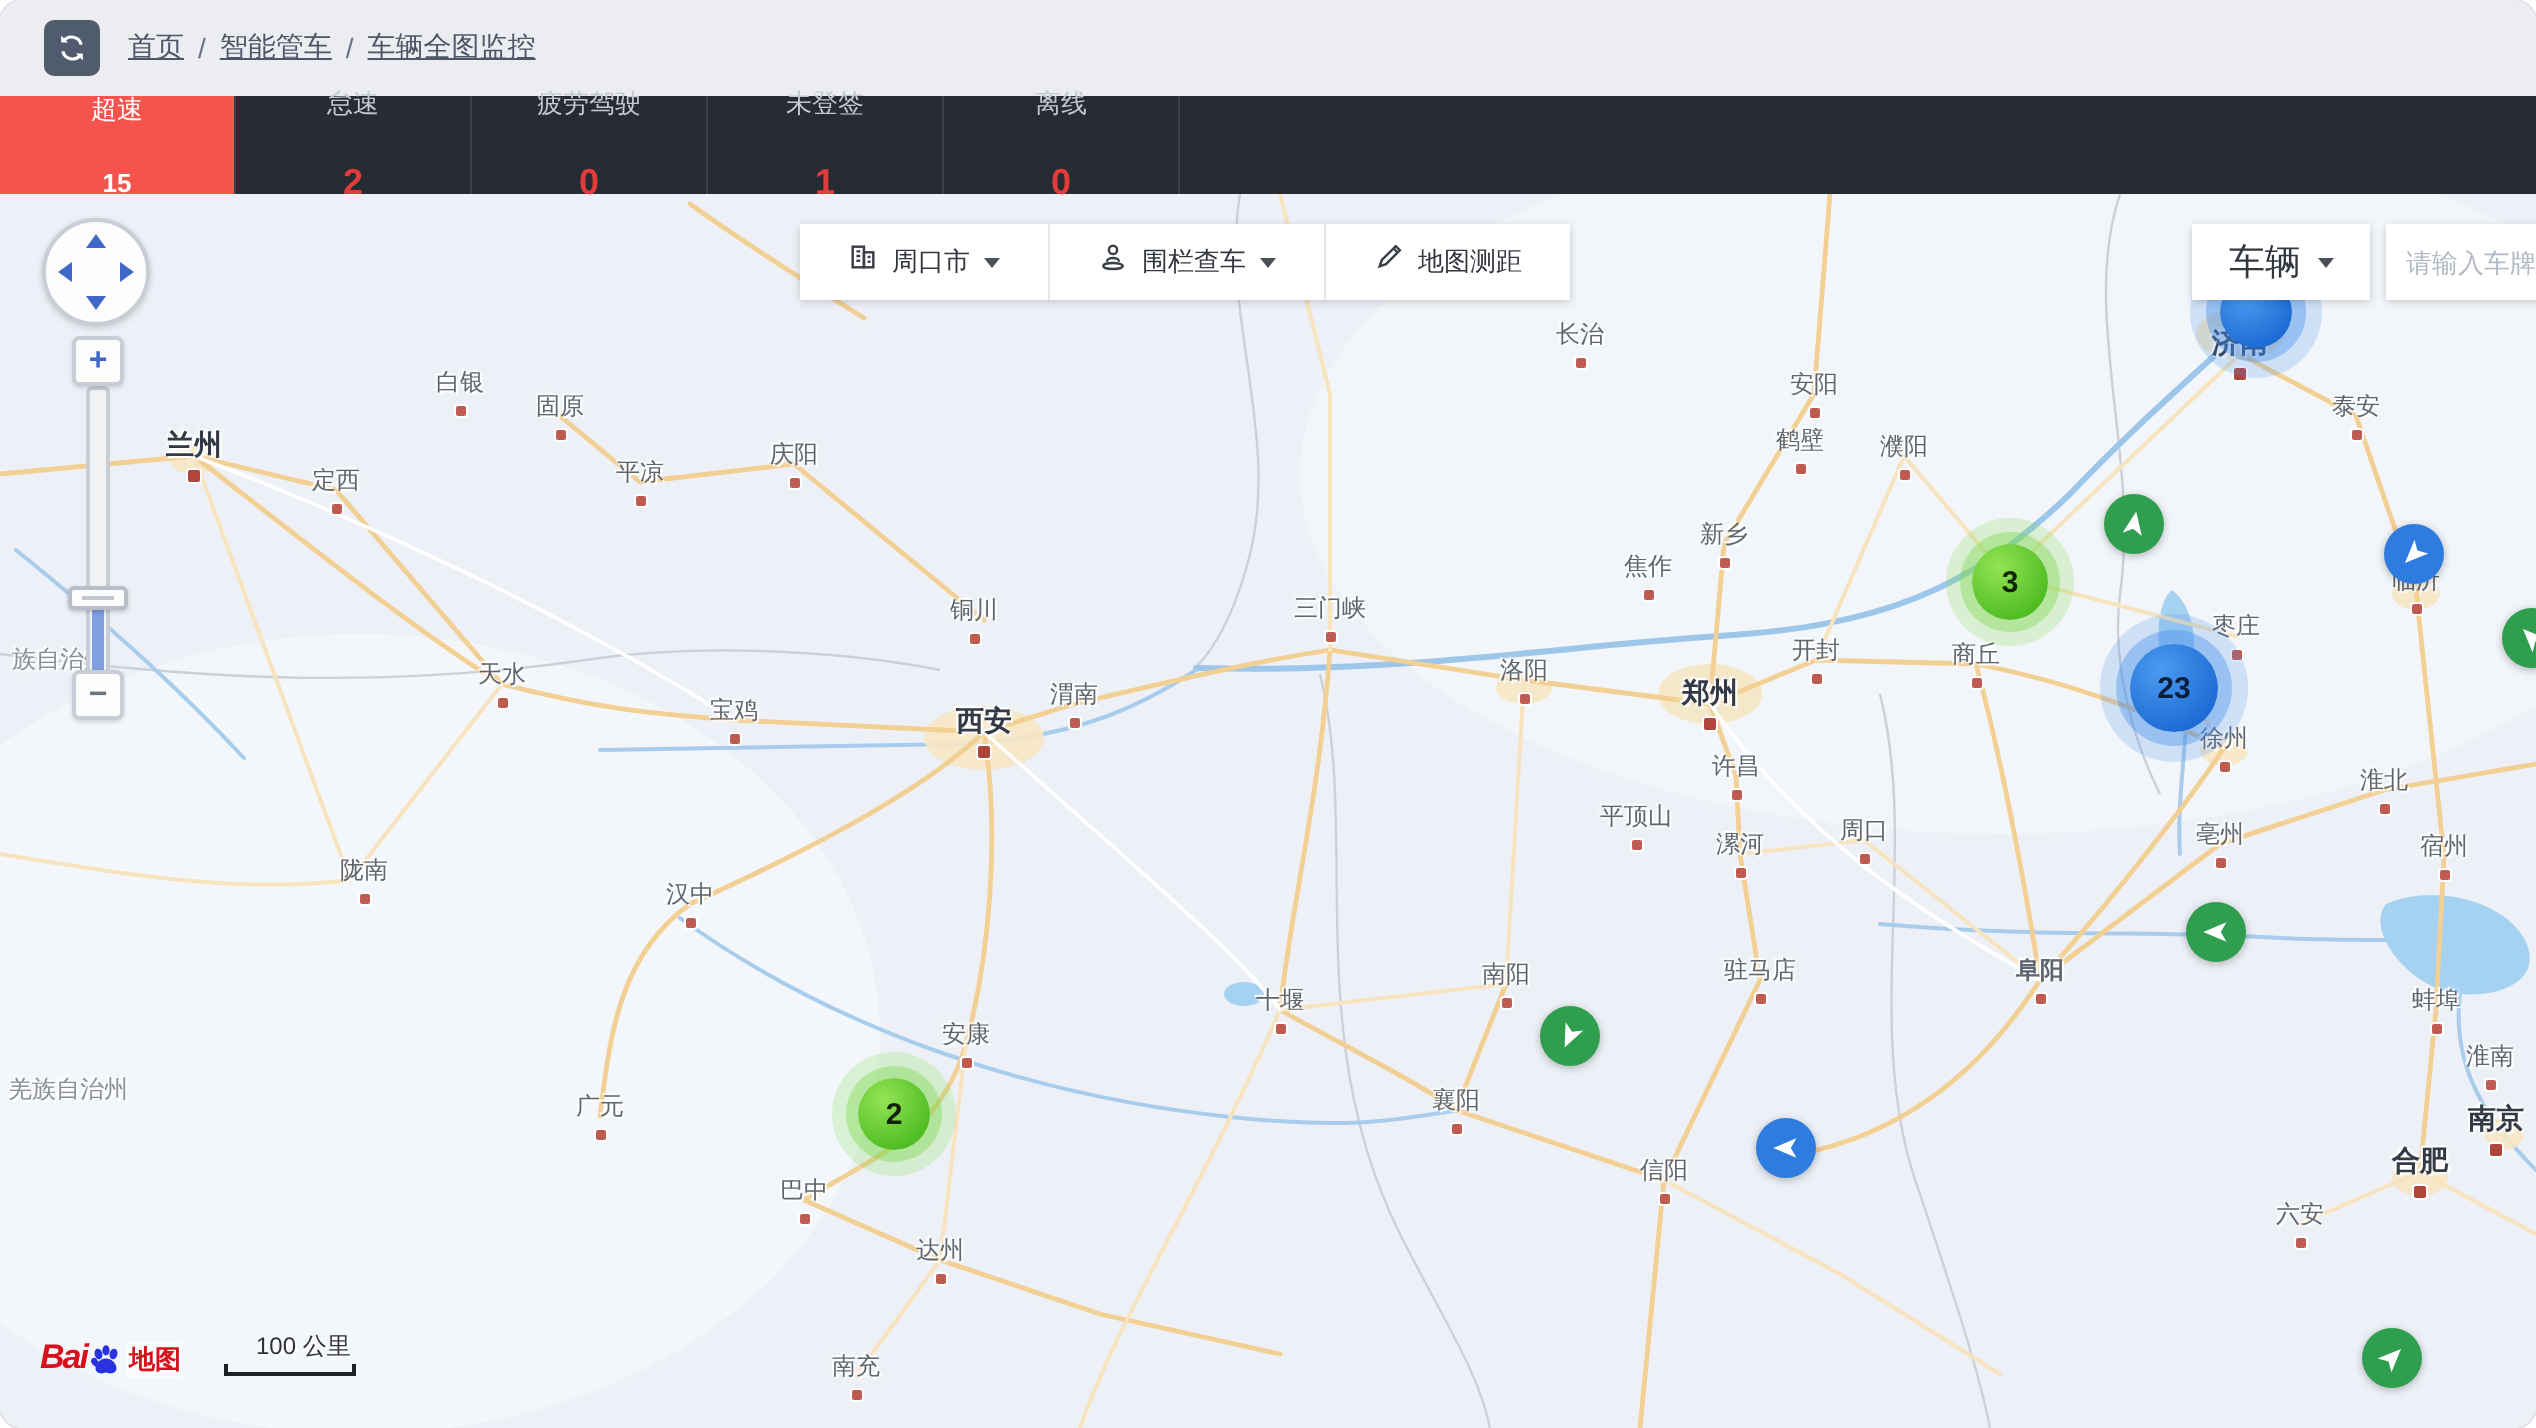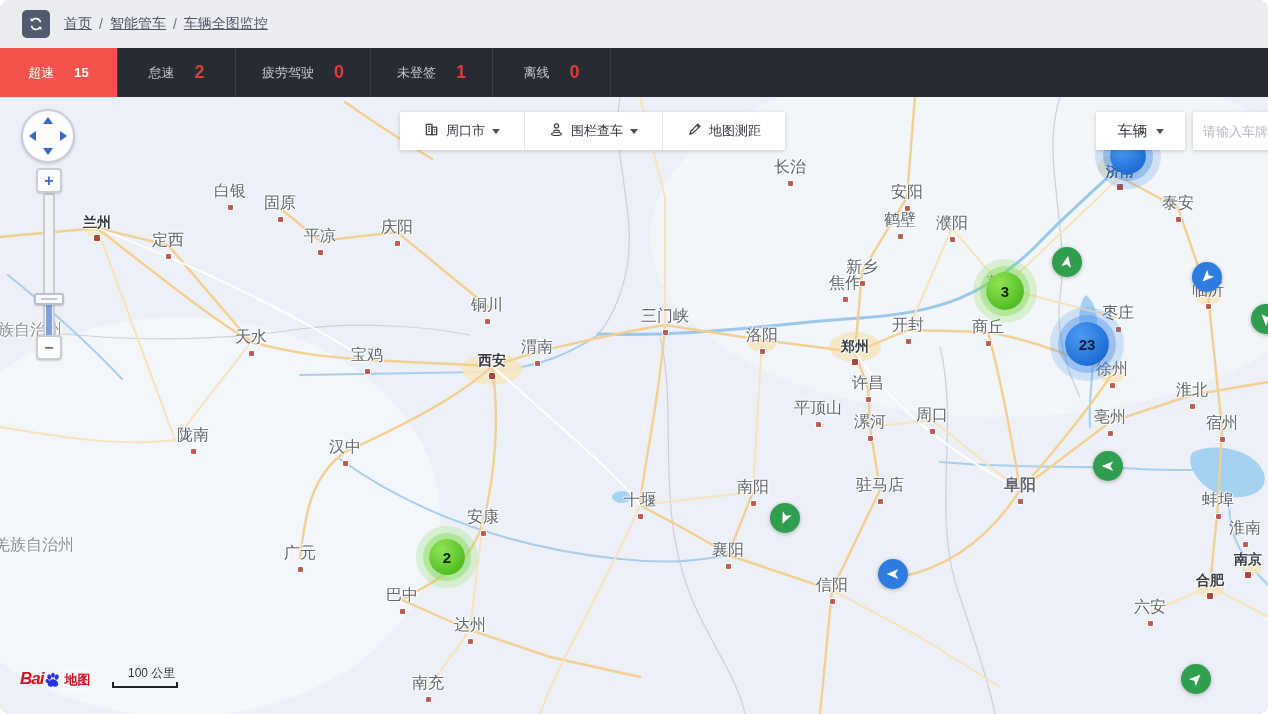--- a/index.html
+++ b/index.html
@@ -13,36 +13,36 @@
   .app-icon { width:28px; height:28px; border-radius:5px; background:#515b6e; display:flex;
               align-items:center; justify-content:center; flex:0 0 auto; cursor:pointer; }
   .breadcrumb { display:flex; align-items:center; gap:7px; font-size:14px; color:#4f5668; }
   .breadcrumb a { color:#4f5668; text-decoration:underline; cursor:pointer; }
   .breadcrumb .sep { text-decoration:none; color:#6a7184; }
 
   
   .tabbar { position:absolute; left:0; top:48px; width:100%; height:49px; background:#272b33;
             display:flex; z-index:40; }
   .tab { display:flex; align-items:center; justify-content:center; gap:20px; padding:0 26px;
-         min-width:118px; border-right:1px solid #3a404b; cursor:pointer; }
+         min-width:118px; border-right:1px solid #3a404b; cursor:pointer;flex-direction:column; }
   .tab .lbl { font-size:13px; color:#c3c8d1; }
   .tab .cnt { font-size:18px; font-weight:bold; color:#e23b3b; }
   .tab.active { background:#f4544c; }
   .tab.active .lbl { color:#ffffff; }
   .tab.active .cnt { color:#ffffff; font-size:13px; }
 
   
   .map { position:absolute; left:0; top:97px; width:1268px; height:617px; background:#edf1f7;
          overflow:hidden; cursor:grab; }
   .map-bg { position:absolute; left:0; top:0; z-index:1; }
 
   .citylabel { position:absolute; transform:translate(-50%,-50%); z-index:5; display:flex;
                flex-direction:column; align-items:center; pointer-events:none;
                text-shadow:0 0 3px #fff,1px 1px 0 #fff,-1px -1px 0 #fff; }
-  .citylabel .txt { font-size:16px; color:#60666f; white-space:nowrap; }
+  .citylabel .txt { font-size:12px; color:#60666f; white-space:nowrap; }
   .citylabel.bold .txt { font-size:14px; font-weight:bold; color:#343a45; }
   .citylabel .dot { width:7px; height:7px; margin-top:2px; background:#c05b52;
                     border:1px solid #fff; border-radius:2px; }
   .citylabel.bold .dot { width:8px; height:8px; background:#b0453c; }
   .citylabel.frag .txt { color:#8a8f99; }
 
   .marker { position:absolute; transform:translate(-50%,-50%); z-index:10; cursor:pointer; }
   .cluster { border-radius:50%; display:flex; align-items:center; justify-content:center; }
   .cluster.green { background:radial-gradient(circle at 35% 30%,#93e455,#4fbc22 75%);
                    box-shadow:0 0 0 6px rgba(124,217,74,.40),0 0 0 13px rgba(124,217,74,.22); }
@@ -82,21 +82,21 @@
   .toolbar { position:absolute; left:400px; top:15px; height:38px; display:flex; z-index:30;
              background:#ffffff; box-shadow:0 1px 4px rgba(0,0,0,.18); }
   .tb-btn { display:flex; align-items:center; justify-content:center; gap:7px; padding:0 24px;
             border-right:1px solid #e4e7eb; cursor:pointer; white-space:nowrap; }
   .tb-btn:last-child { border-right:none; }
   .tb-btn .tlabel { font-size:13px; color:#33373e; }
   .caret { width:0; height:0; border:4px solid transparent; border-top:5px solid #4a4f58; margin-top:4px; }
 
   .vehicle-dd { position:absolute; left:1096px; top:15px; width:89px; height:38px; background:#fff;
                 box-shadow:0 1px 4px rgba(0,0,0,.18); display:flex; align-items:center;
-                justify-content:center; gap:8px; font-size:15px; color:#33373e; z-index:30; cursor:pointer; }
+                justify-content:center; gap:8px; font-size:18px; color:#33373e; z-index:30; cursor:pointer; }
   .plate-search { position:absolute; left:1193px; top:15px; width:130px; height:38px; background:#fff;
                   border:none; box-shadow:0 1px 4px rgba(0,0,0,.18); padding:0 10px; font-size:13px;
                   color:#333; z-index:30; outline:none; }
   .plate-search::placeholder { color:#b3bac4; }
 
   
   .logo { position:absolute; left:20px; top:572px; z-index:25; display:flex; align-items:flex-end;
           gap:1px; pointer-events:none; }
   .logo .bai { color:#d7111b; font-weight:bold; font-size:17px; font-style:italic; letter-spacing:-1px; }
   .logo .ditu { color:#d7111b; font-weight:bold; font-size:13px; background:rgba(255,255,255,.5);
@@ -280,37 +280,37 @@
           <span class="dot"></span>
         </div>
         <div class="citylabel" style="left: 537px; top: 255px;">
           <span class="txt">渭南</span>
           <span class="dot"></span>
         </div>
         <div class="citylabel" style="left: 487px; top: 213px;">
           <span class="txt">铜川</span>
           <span class="dot"></span>
         </div>
-        <div class="citylabel" style="left: 665px; top: 224px;">
+        <div class="citylabel" style="left: 665px; top: 212px;">
           <span class="txt">三门峡</span>
           <span class="dot"></span>
         </div>
         <div class="citylabel" style="left: 762px; top: 243px;">
           <span class="txt">洛阳</span>
           <span class="dot"></span>
         </div>
         <div class="citylabel bold" style="left: 855px; top: 255px;">
           <span class="txt">郑州</span>
           <span class="dot"></span>
         </div>
         <div class="citylabel" style="left: 908px; top: 233px;">
           <span class="txt">开封</span>
           <span class="dot"></span>
         </div>
-        <div class="citylabel" style="left: 845px; top: 191px;">
+        <div class="citylabel" style="left: 824px; top: 191px;">
           <span class="txt">焦作</span>
           <span class="dot"></span>
         </div>
         <div class="citylabel" style="left: 862px; top: 175px;">
           <span class="txt">新乡</span>
           <span class="dot"></span>
         </div>
         <div class="citylabel" style="left: 790px; top: 75px;">
           <span class="txt">长治</span>
           <span class="dot"></span>
@@ -440,21 +440,21 @@
           <span class="dot"></span>
         </div>
         <div class="citylabel" style="left: 470px; top: 533px;">
           <span class="txt">达州</span>
           <span class="dot"></span>
         </div>
         <div class="citylabel" style="left: 300px; top: 461px;">
           <span class="txt">广元</span>
           <span class="dot"></span>
         </div>
-        <div class="citylabel" style="left: 193px; top: 343px;">
+        <div class="citylabel" style="left: 182px; top: 343px;">
           <span class="txt">陇南</span>
           <span class="dot"></span>
         </div>
         <div class="citylabel" style="left: 428px; top: 591px;">
           <span class="txt">南充</span>
           <span class="dot"></span>
         </div>
         <div class="citylabel frag" style="left: 30px; top: 233px;">
           <span class="txt">族自治州</span>
         </div>

